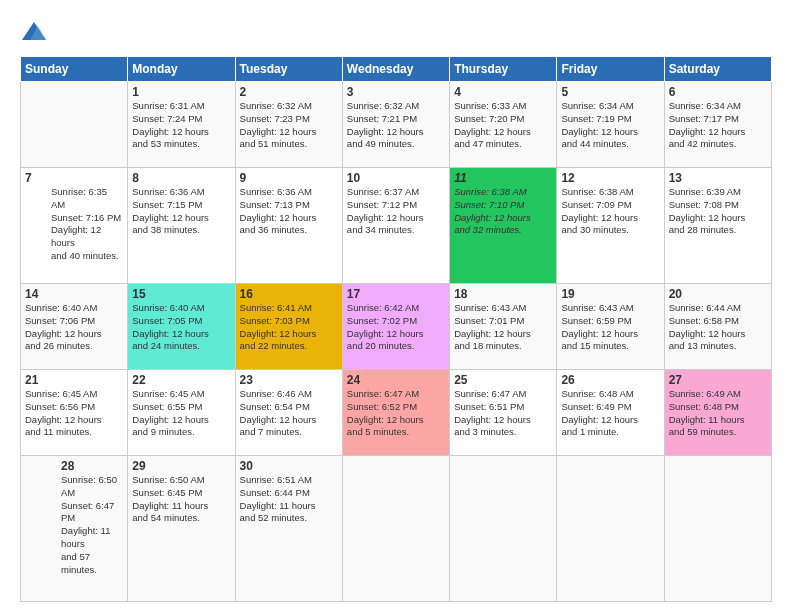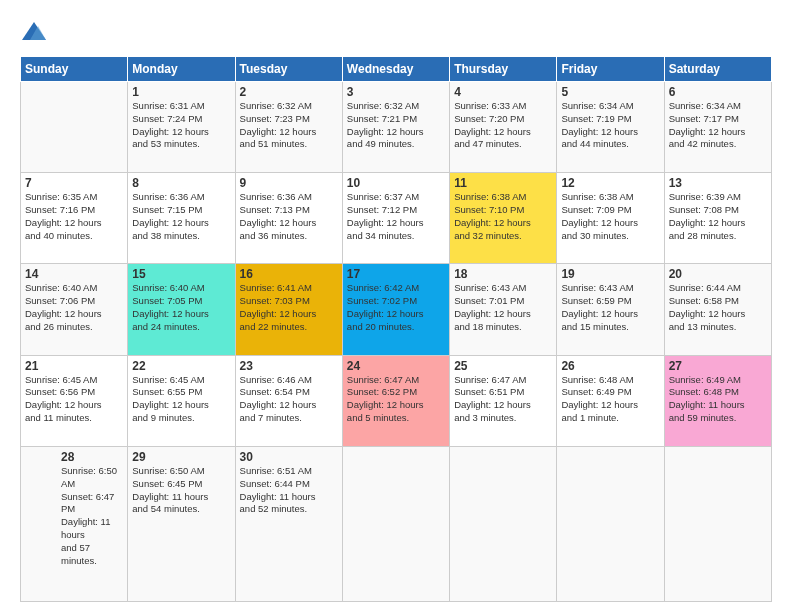--- a/index.html
+++ b/index.html
@@ -178,21 +178,21 @@
             <span class="day-number">6</span>
             <div class="day-info" style="white-space: pre-line;">Sunrise: 6:34 AM
 Sunset: 7:17 PM
 Daylight: 12 hours
 and 42 minutes.</div>
           </td>
         </tr>
         <tr>
           <td style="background: rgb(255, 255, 255);">
             <span class="day-number">7</span>
-            <div class="day-info" style="white-space: pre-line;">Sunrise: 6:35 AM
+            <div class="day-info" style="white-space: pre-line; margin-left: 26px;">Sunrise: 6:35 AM
 Sunset: 7:16 PM
 Daylight: 12 hours
 and 40 minutes.</div>
           </td>
           <td style="background: rgb(255, 255, 255);">
             <span class="day-number">8</span>
             <div class="day-info" style="white-space: pre-line;">Sunrise: 6:36 AM
 Sunset: 7:15 PM
 Daylight: 12 hours
 and 38 minutes.</div>
@@ -204,21 +204,21 @@
 Daylight: 12 hours
 and 36 minutes.</div>
           </td>
           <td style="background: rgb(255, 255, 255);">
             <span class="day-number">10</span>
             <div class="day-info" style="white-space: pre-line;">Sunrise: 6:37 AM
 Sunset: 7:12 PM
 Daylight: 12 hours
 and 34 minutes.</div>
           </td>
-          <td style="background: #fde047;">
+          <td style="background: #22c55e; font-style: italic;">
             <span class="day-number">11</span>
             <div class="day-info" style="white-space: pre-line;">Sunrise: 6:38 AM
 Sunset: 7:10 PM
 Daylight: 12 hours
 and 32 minutes.</div>
           </td>
           <td style="background: rgb(255, 255, 255);">
             <span class="day-number">12</span>
             <div class="day-info" style="white-space: pre-line;">Sunrise: 6:38 AM
 Sunset: 7:09 PM
@@ -248,21 +248,21 @@
 Daylight: 12 hours
 and 24 minutes.</div>
           </td>
           <td style="background: #eab308;">
             <span class="day-number">16</span>
             <div class="day-info" style="white-space: pre-line;">Sunrise: 6:41 AM
 Sunset: 7:03 PM
 Daylight: 12 hours
 and 22 minutes.</div>
           </td>
-          <td style="background: #0ea5e9;">
+          <td style="background: #f0abfc;">
             <span class="day-number">17</span>
             <div class="day-info" style="white-space: pre-line;">Sunrise: 6:42 AM
 Sunset: 7:02 PM
 Daylight: 12 hours
 and 20 minutes.</div>
           </td>
           <td style="background: rgb(249, 249, 249);">
             <span class="day-number">18</span>
             <div class="day-info" style="white-space: pre-line;">Sunrise: 6:43 AM
 Sunset: 7:01 PM

